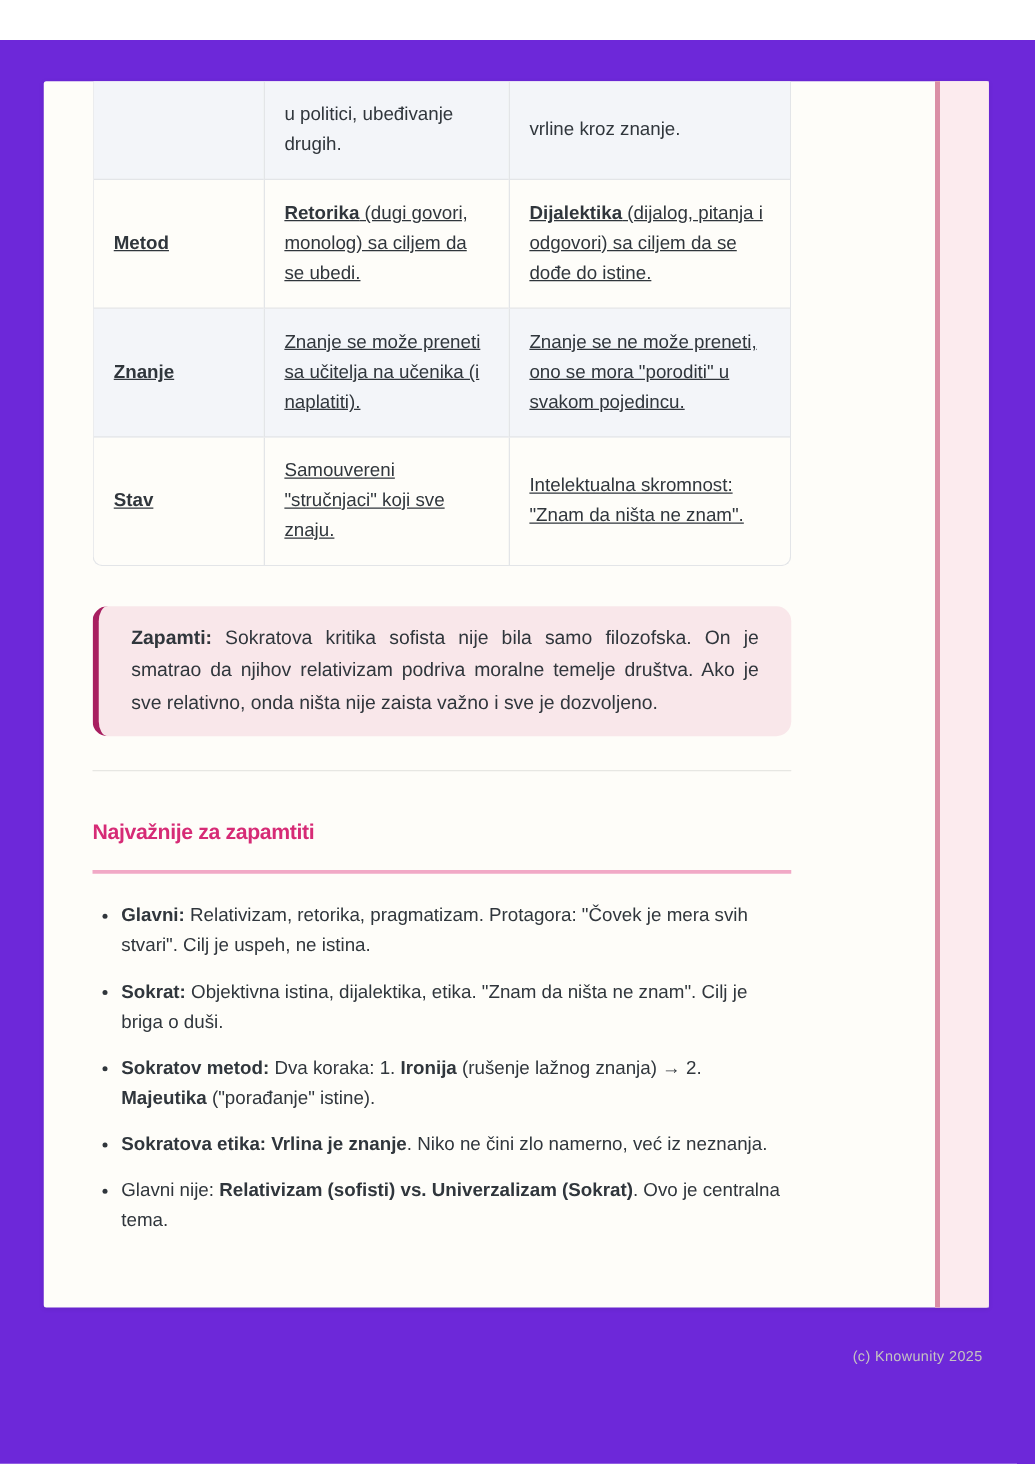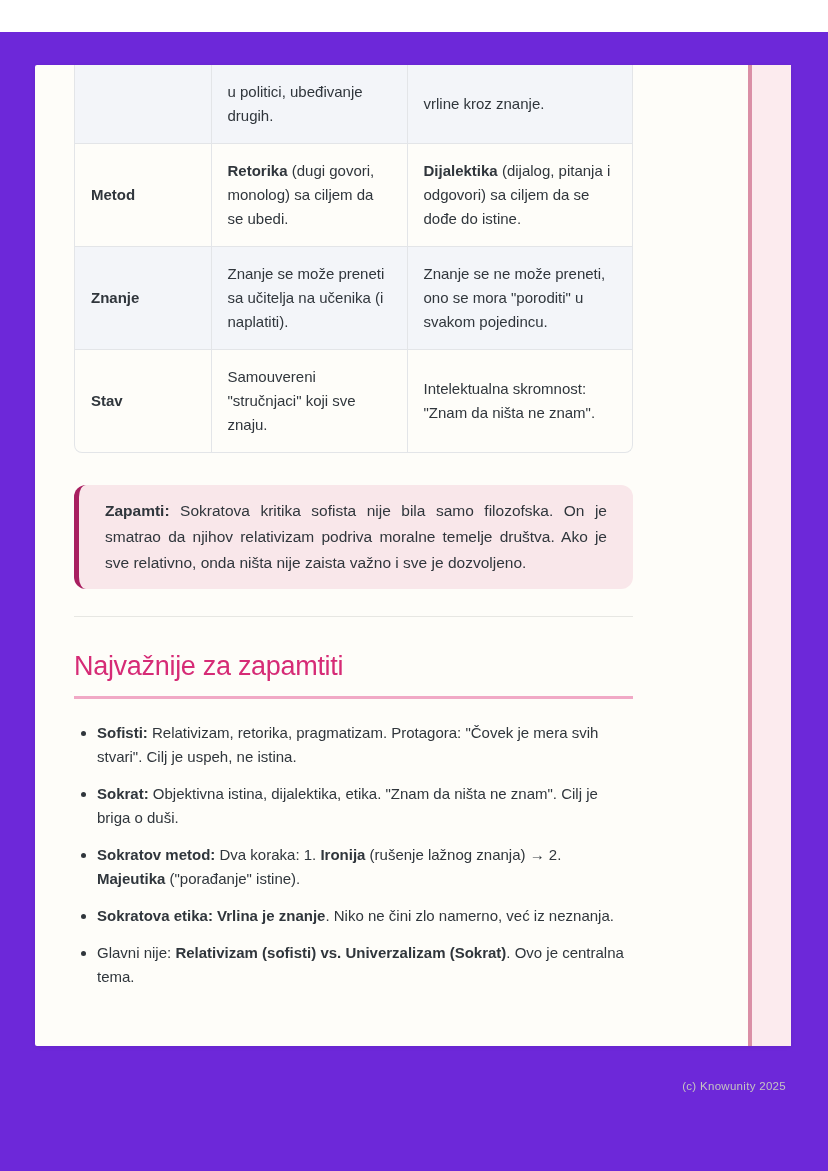--- a/index.html
+++ b/index.html
@@ -46,43 +46,43 @@
   th,td{
     padding:15px 16px;
     font-size:15px;line-height:24px;
     vertical-align:middle;text-align:left;
     border-left:1px solid var(--table-border);
     color:var(--text);
     font-weight:normal;
   }
   th{border-left:none;font-weight:bold;width:136px;}
   col.c2{width:196px;}
-  tr + tr th, tr + tr td{border-top:1px solid var(--table-border);}
+  tr + tr th, tr + tr td{border-top:1px solid var(--table-border);text-decoration:underline;}
   tr.shaded th, tr.shaded td{background:var(--row-shaded);}
   b{font-weight:bold;}
   .callout{
     margin-top:32px;
     background:var(--callout-bg);
     border-left:5px solid var(--callout-border);
     border-radius:12px;
     padding:13px 26px;
   }
   .callout-text{
     margin:0;font-size:15.5px;line-height:26px;
     text-align:justify;
   }
   .divider{
     margin:27px 0 0 0;border:none;
     border-top:1px solid #e7e7e3;
   }
   .heading{
     margin:32px 0 0 0;
-    font-size:27px;line-height:34px;
+    font-size:17px;line-height:34px;
     letter-spacing:-0.3px;
-    font-weight:normal;
+    font-weight:bold;
     color:var(--accent);
     padding-bottom:13px;
     border-bottom:3px solid var(--accent-underline);
   }
   .summary-list{
     margin:22px 0 0 0;
     padding-left:23px;
   }
   .summary-list li{
     font-size:15px;line-height:24px;
@@ -138,21 +138,21 @@
 
       <aside class="callout">
         <p class="callout-text"><b>Zapamti:</b><span> Sokratova kritika sofista nije bila samo filozofska. On je smatrao da njihov relativizam podriva moralne temelje društva. Ako je sve relativno, onda ništa nije zaista važno i sve je dozvoljeno.</span></p>
       </aside>
 
       <hr class="divider">
 
       <h2 class="heading">Najvažnije za zapamtiti</h2>
 
       <ul class="summary-list">
-  <li><b>Sofisti:</b><span> Relativizam, retorika, pragmatizam. Protagora: "Čovek je mera svih stvari". Cilj je uspeh, ne istina.</span></li>
+  <li><b>Glavni:</b><span> Relativizam, retorika, pragmatizam. Protagora: "Čovek je mera svih stvari". Cilj je uspeh, ne istina.</span></li>
 
   <li><b>Sokrat:</b><span> Objektivna istina, dijalektika, etika. "Znam da ništa ne znam". Cilj je briga o duši.</span></li>
 
   <li><b>Sokratov metod:</b><span> Dva koraka: 1. </span><b>Ironija</b><span> (rušenje lažnog znanja) → 2. </span><b>Majeutika</b><span> ("porađanje" istine).</span></li>
 
   <li><b>Sokratova etika: Vrlina je znanje</b><span>. Niko ne čini zlo namerno, već iz neznanja.</span></li>
 
   <li><span>Glavni nije: </span><b>Relativizam (sofisti) vs. Univerzalizam (Sokrat)</b><span>. Ovo je centralna tema.</span></li>
 </ul>
 

